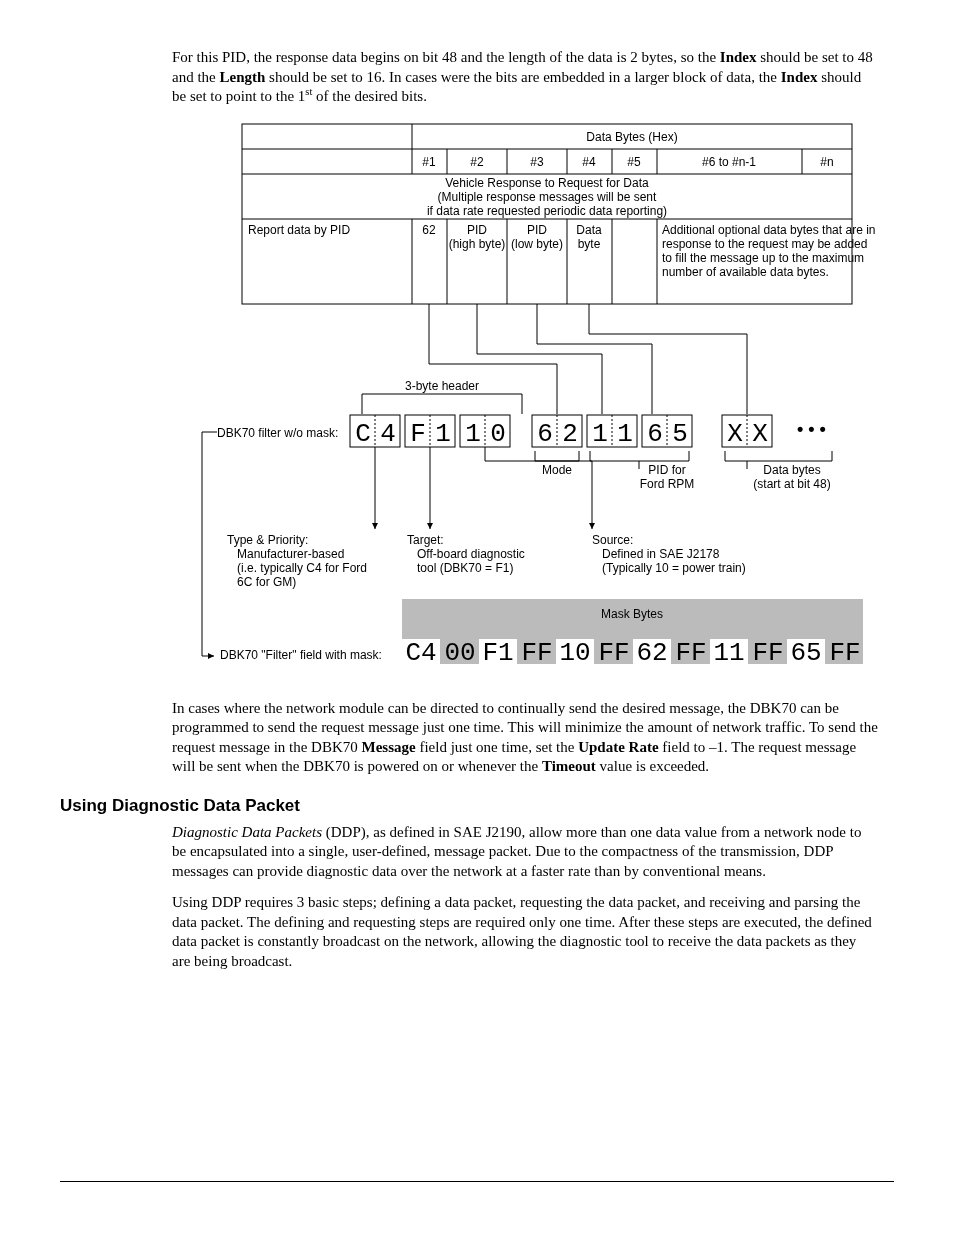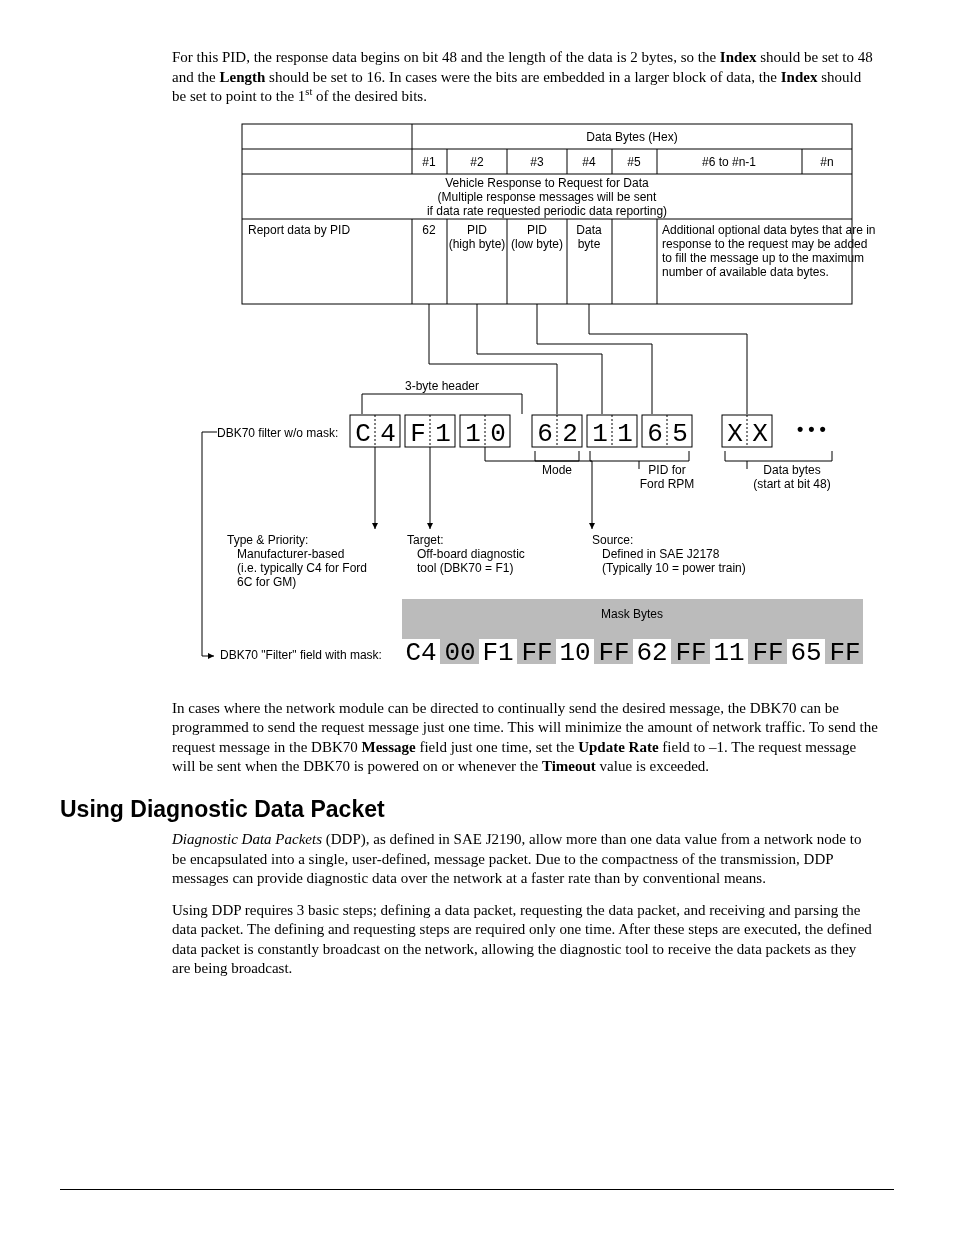--- a/index.html
+++ b/index.html
@@ -30,21 +30,21 @@
     font-family: Arial, Helvetica, sans-serif;
     font-size: 12px;
     fill: #000;
   }
   .diagram .big {
     font-family: "Courier New", monospace;
     font-size: 26px;
   }
   h2 {
     font-family: Arial, Helvetica, sans-serif;
-    font-size: 23px;
+    font-size: 17px;
     font-weight: bold;
     margin: 18px 0 6px 0;
   }
   .footer {
     border-top: 1px solid #000;
     margin-top: 210px;
     padding-top: 4px;
     font-family: Arial, Helvetica, sans-serif;
     font-size: 11px;
     display: flex;

